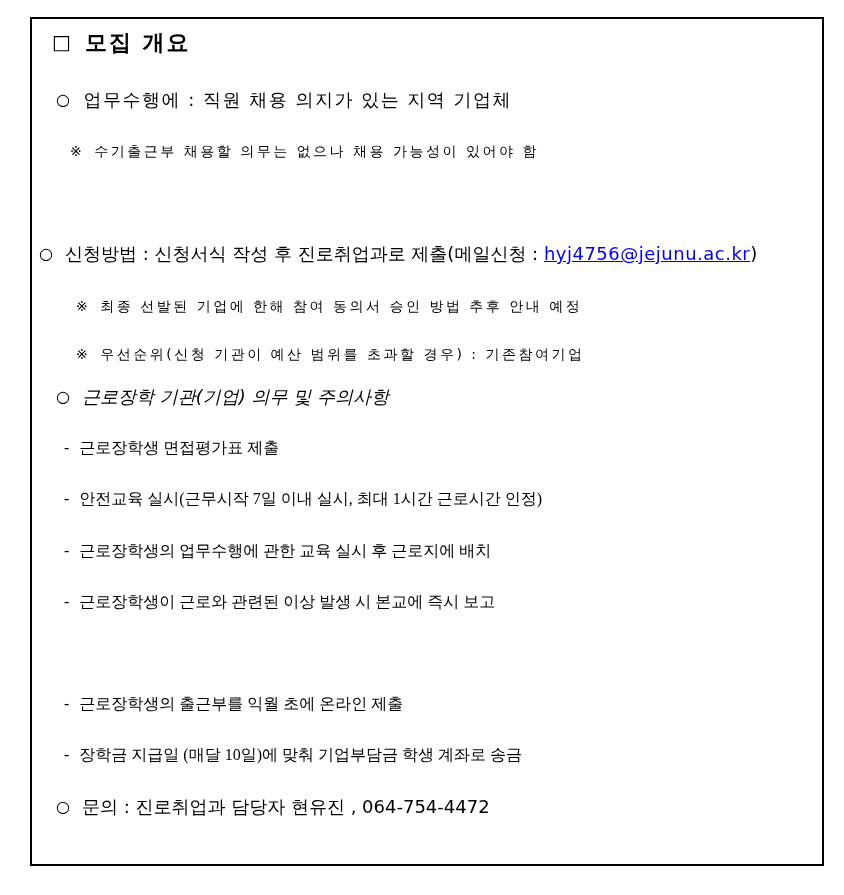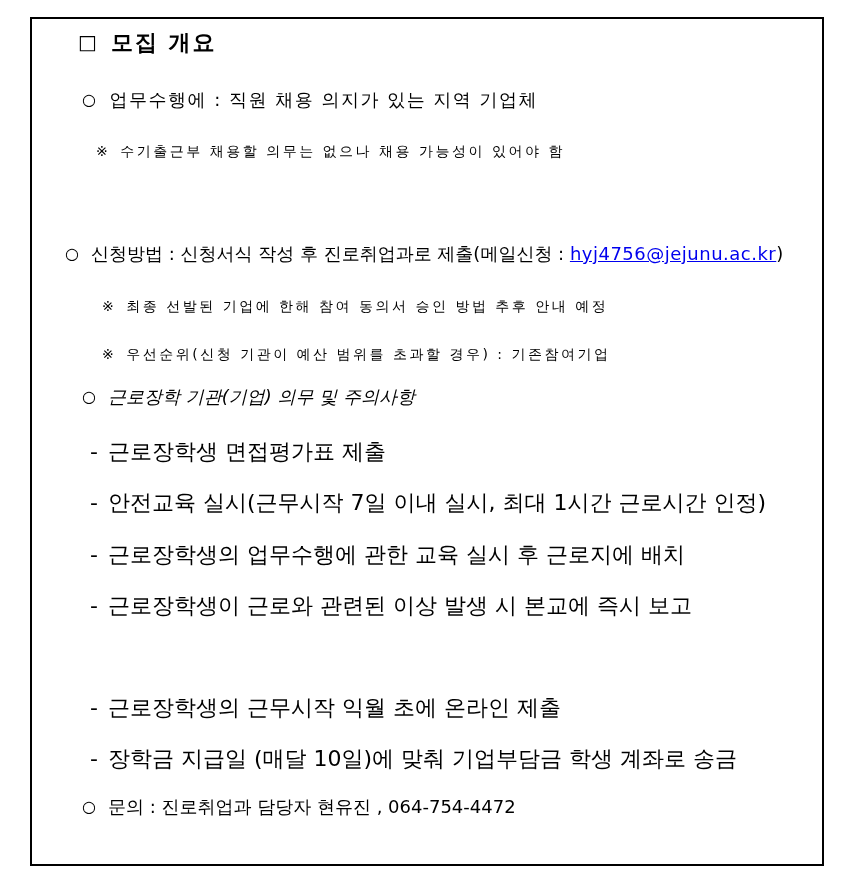--- a/index.html
+++ b/index.html
@@ -15,21 +15,20 @@
     position: absolute;
     left: 30px; top: 17px;
     width: 794px; height: 849px;
     border: 2px solid #000000;
     background: #ffffff;
   }
   .line {
     position: absolute;
     white-space: nowrap;
     line-height: 1.15;
-    margin-left: 26px;
   }
   .title {
     font-size: 22px;
     font-weight: bold;
     letter-spacing: 2px;
   }
   .title .marker {
     font-weight: bold;
     margin-right: 12px;
     font-size: 20px;
@@ -42,22 +41,23 @@
   }
   .item2 {
     font-size: 18px;
     letter-spacing: 0px;
   }
   .note {
     font-size: 14px;
     letter-spacing: 2.5px;
   }
   .dash {
-    font-size: 22px;
+    font-size: 16px;
     letter-spacing: 0px;
+    font-family: Liberation Serif, serif;
   }
   .marker { display: inline-block; }
   .circle-marker { margin-right: 12px; font-size: 16px; position: relative; top: -1px; }
   .note-marker { margin-right: 10px; }
   .dash-marker { margin-right: 10px; }
   .email-link {
     color: #0000ee;
     text-decoration: underline;
     cursor: pointer;
     letter-spacing: 0.5px;
@@ -109,21 +109,21 @@
     <div class="line dash" style="left:32px; top:523px;">
       <span class="marker dash-marker">-</span><span>근로장학생의 업무수행에 관한 교육 실시 후 근로지에 배치</span>
     </div>
 
     <div class="line dash" style="left:32px; top:574px;">
       <span class="marker dash-marker">-</span><span>근로장학생이 근로와 관련된 이상 발생 시 본교에 즉시 보고</span>
     </div>
 
 
     <div class="line dash" style="left:32px; top:676px;">
-      <span class="marker dash-marker">-</span><span>근로장학생의 근무시작 익월 초에 온라인 제출</span>
+      <span class="marker dash-marker">-</span><span>근로장학생의 출근부를 익월 초에 온라인 제출</span>
     </div>
 
     <div class="line dash" style="left:32px; top:727px;">
       <span class="marker dash-marker">-</span><span>장학금 지급일 (매달 10일)에 맞춰 기업부담금 학생 계좌로 송금</span>
     </div>
 
     <div class="line item2" style="left:24px; top:778px;">
       <span class="marker circle-marker">○</span><span>문의 : 진로취업과 담당자 현유진 , 064-754-4472</span>
     </div>
 

